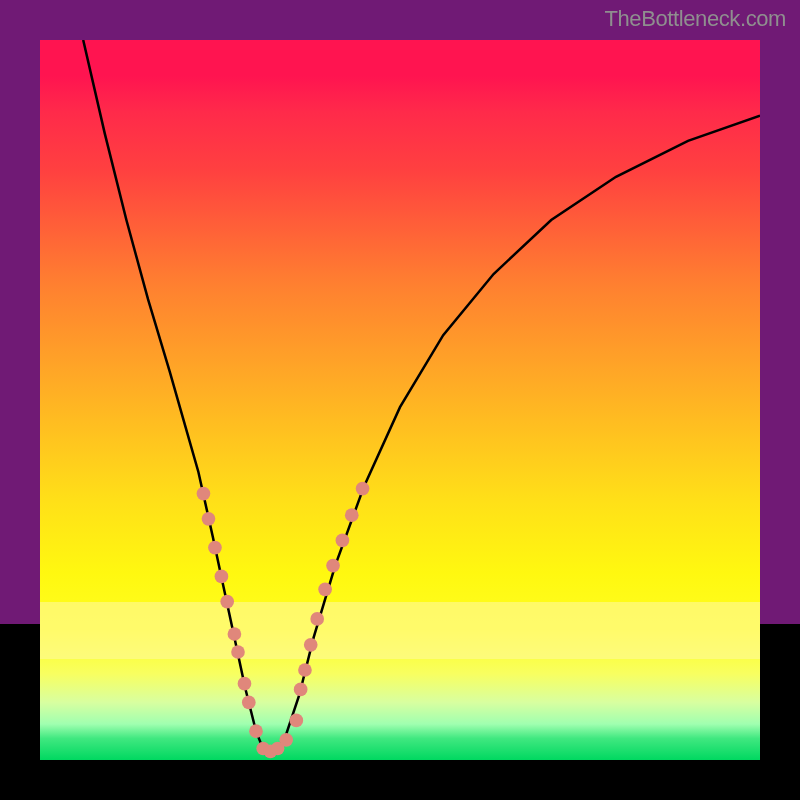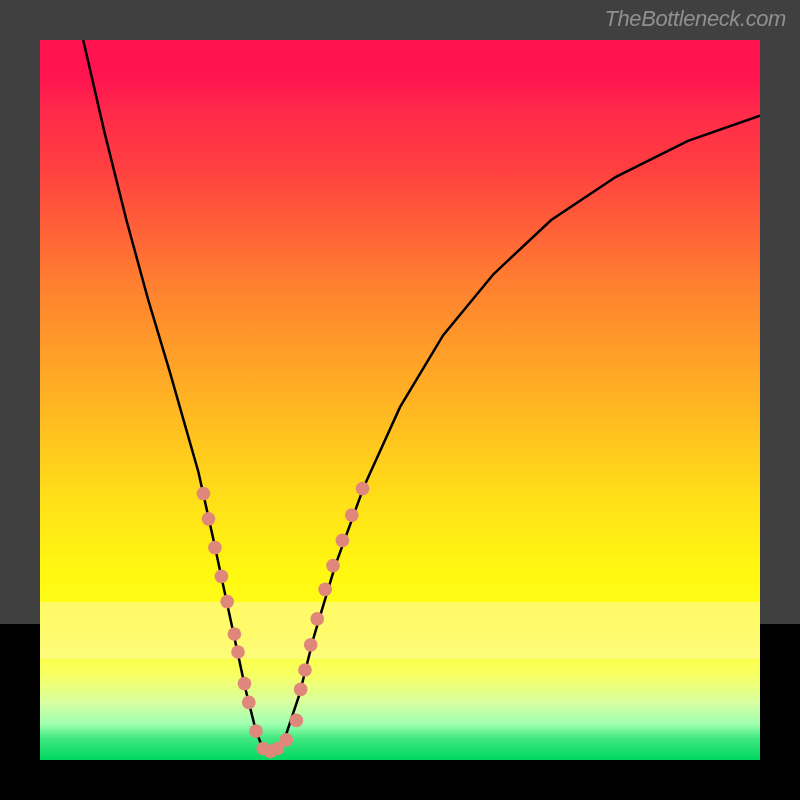--- a/index.html
+++ b/index.html
@@ -8,22 +8,21 @@
     width: 800px;
     height: 800px;
     overflow: hidden;
     background: #000;
     font-family: Arial, Helvetica, sans-serif;
   }
   .stage {
     position: relative;
     width: 800px;
     height: 624px;
-    background: #404040;
-    font-style: italic;
+    background: #701a75;
   }
   .plot {
     position: absolute;
     left: 40px;
     top: 40px;
     width: 720px;
     height: 720px;
     overflow: hidden;
   }
   .gradient {

